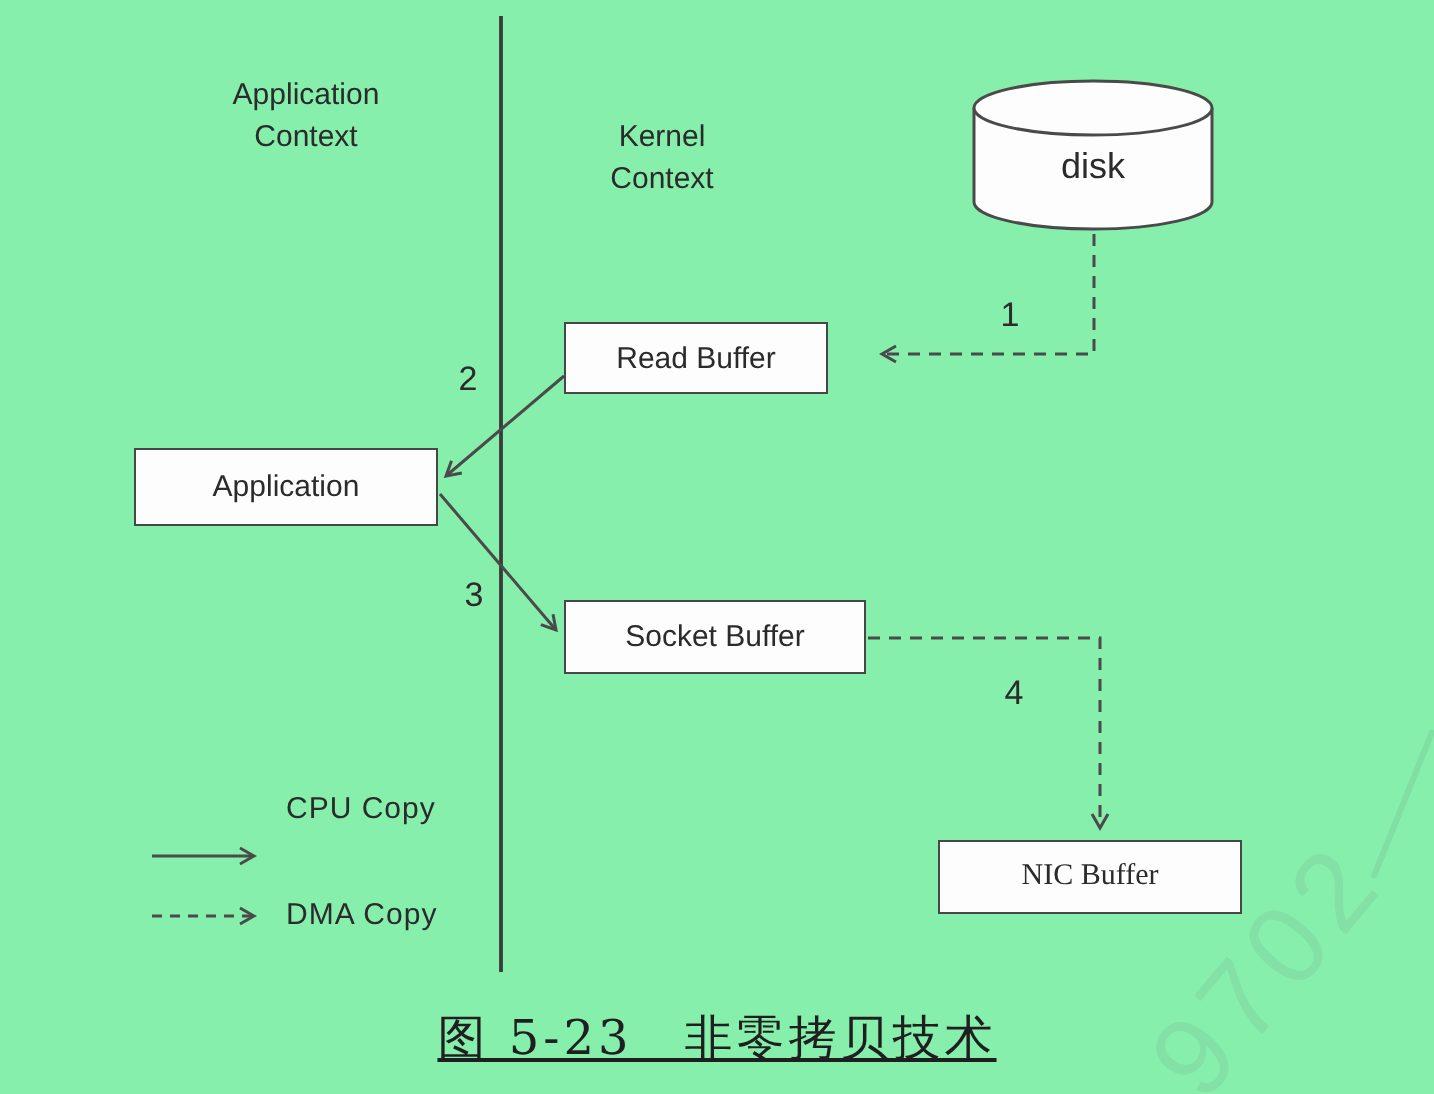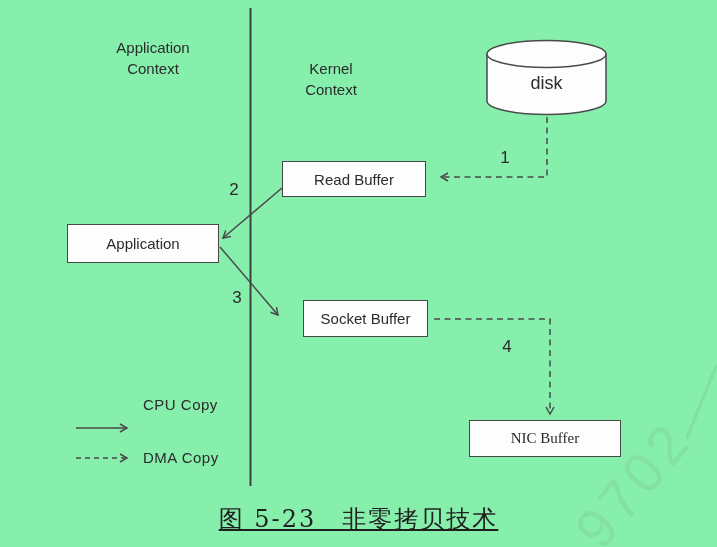--- a/index.html
+++ b/index.html
@@ -129,27 +129,27 @@
     <div>Application</div>
     <div>Context</div>
   </div>
   <div class="region-label" style="left:266px; top:37px;margin-top:21px;">
     <div>Kernel</div>
     <div>Context</div>
   </div>
 
   <div class="disk-label">disk</div>
 
-  <div class="box" style="left:282px; top:161px; width:144px; height:36px;">
+  <div class="box" style="left:282px; top:161px; width:132px; height:36px;">
     <span>Read Buffer</span>
   </div>
   <div class="box" style="left:67px; top:224px; width:152px; height:39px;">
     <span>Application</span>
   </div>
-  <div class="box" style="left:282px; top:300px; width:125px; height:37px;margin-left:21px;">
+  <div class="box" style="left:282px; top:300px; width:151px; height:37px;">
     <span>Socket Buffer</span>
   </div>
   <div class="box" style="left:469px; top:420px; width:152px; height:37px;font-family:Liberation Serif, serif;">
     <span>NIC Buffer</span>
   </div>
 
   <div class="step-num" style="left:494px; top:148px;">1</div>
   <div class="step-num" style="left:223px; top:180px;">2</div>
   <div class="step-num" style="left:226px; top:288px;">3</div>
   <div class="step-num" style="left:496px; top:337px;">4</div>

